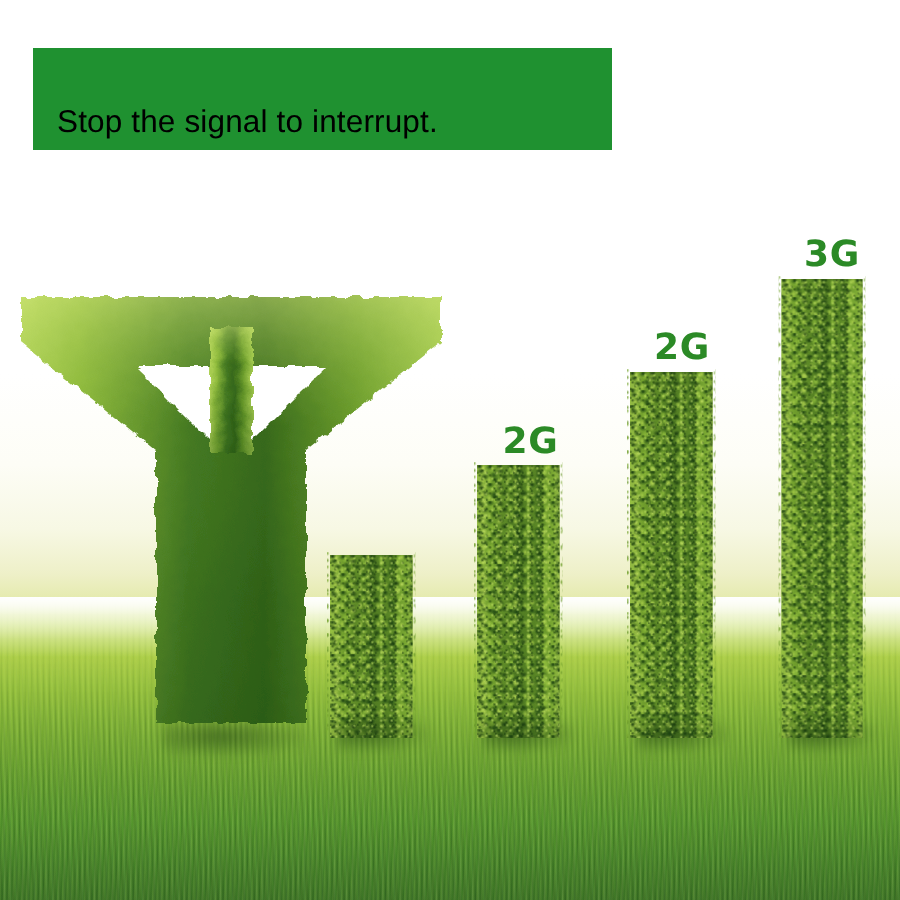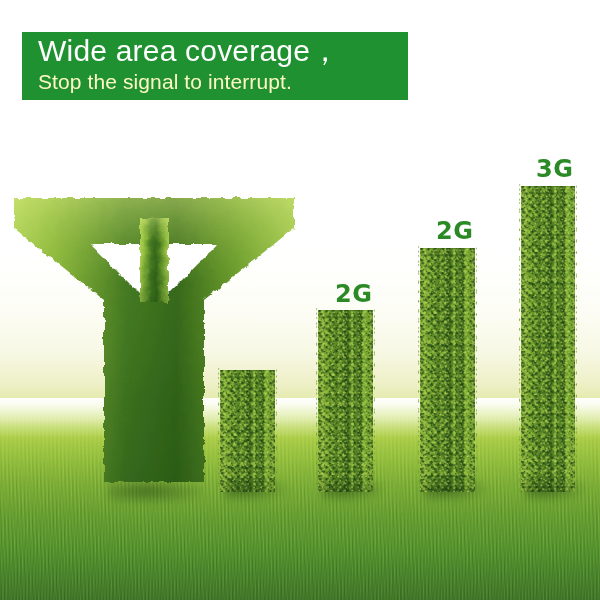--- a/index.html
+++ b/index.html
@@ -114,21 +114,21 @@
     font-size: 30px;
     line-height: 36px;
     font-weight: 400;
     letter-spacing: 0.2px;
     white-space: nowrap;
   }
   .banner .line2 {
     position: absolute;
     left: 16px;
     top: 36px;
-    color: #fef9c3;
+    color: #000000;
     font-size: 21px;
     line-height: 27px;
     font-weight: 400;
     letter-spacing: 0.1px;
     white-space: nowrap;
   }
 
   
   .hedge {
     position: absolute;
@@ -341,17 +341,16 @@
     <div class="shadow"></div>
   </div>
   <div class="bar-label" style="left:436px; top:221px;">2G</div>
 
   <div class="bar hedge" style="left:521px; top:186px; width:54px; height:306px;">
     <div class="shadow"></div>
   </div>
   <div class="bar-label" style="left:536px; top:159px;">3G</div>
 
   <div class="banner">
-    <div class="line1">Wide area coverage，</div>
     <div class="line2">Stop the signal to interrupt.</div>
   </div>
 
 </div>
 
 </body></html>

